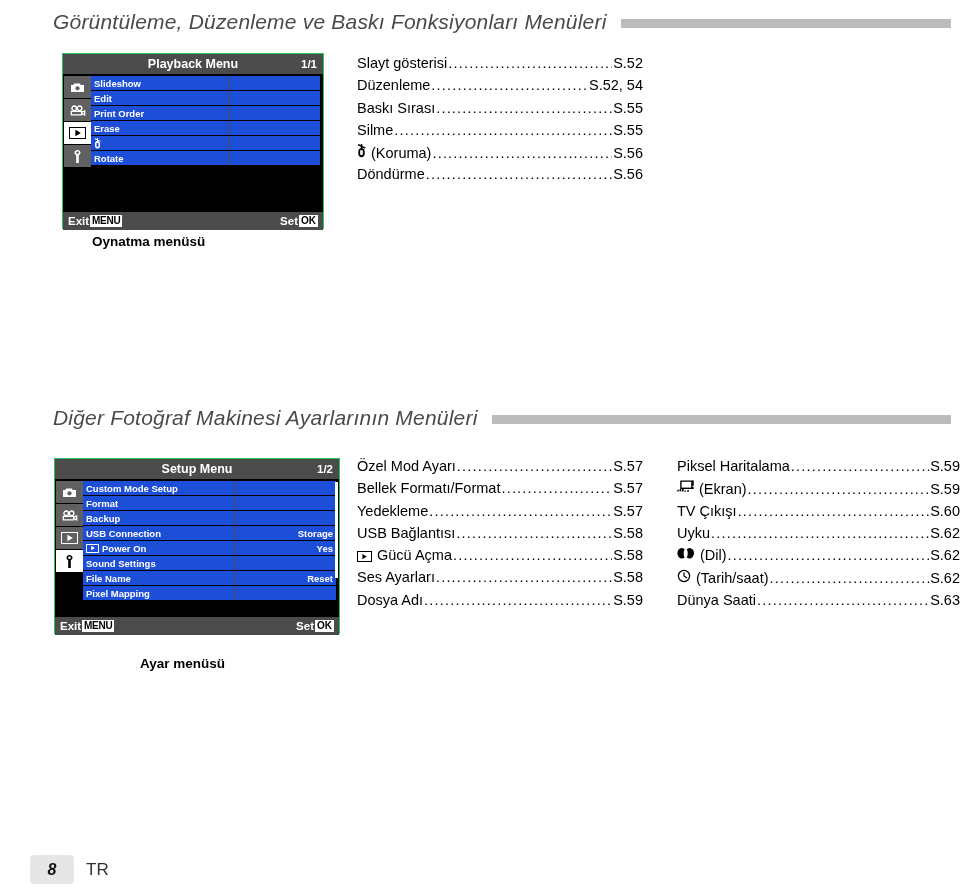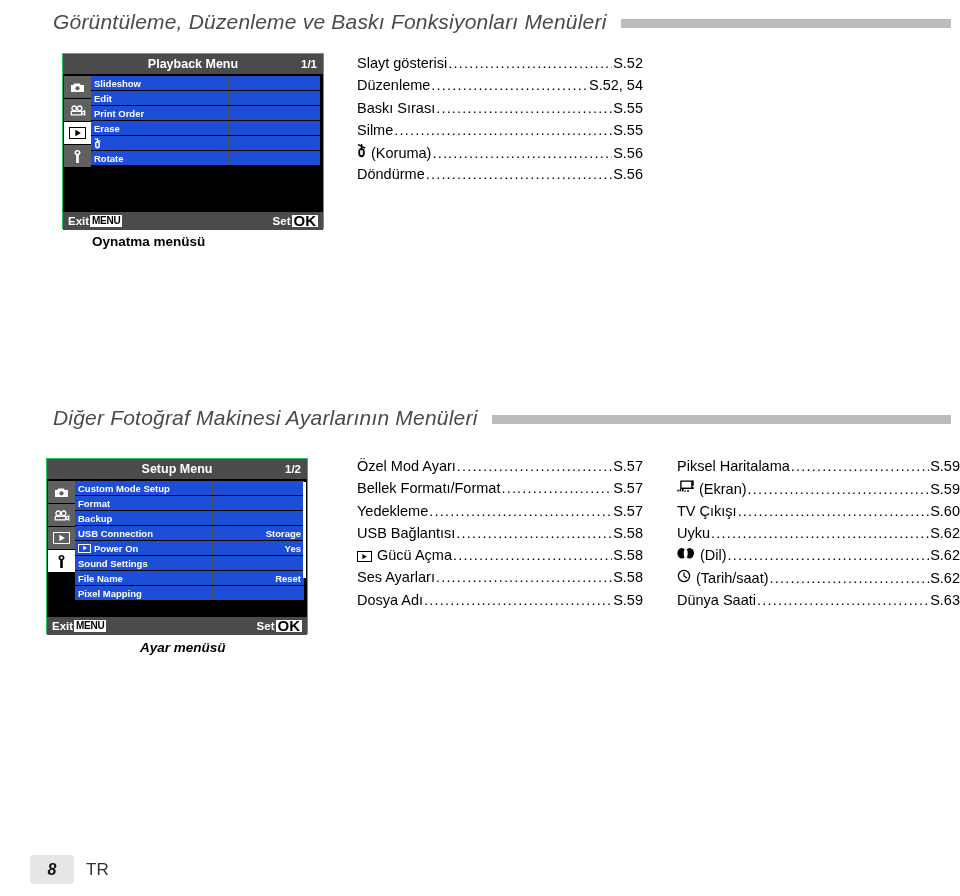--- a/index.html
+++ b/index.html
@@ -148,21 +148,21 @@
     align-items: center;
     justify-content: space-between;
     padding: 0 5px;
     color: #ffffff;
     font-size: 11.5px;
     font-weight: bold;
   }
   .keycap {
     background: #ffffff;
     color: #000000;
-    font-size: 15px;
+    font-size: 10px;
     font-weight: bold;
     padding: 0px 2px;
     margin-left: 1px;
     display: inline-block;
     line-height: 12px;
     vertical-align: middle;
   }
   .keycap.menu {
     font-size: 10px;
     letter-spacing: -0.3px;
@@ -383,21 +383,21 @@
     <span class="tdots">..........................................</span>
     <span class="tpage">S.56</span>
   </div>
 </div>
 
 <div class="section-heading" id="heading-2">
   <span class="title">Diğer Fotoğraf Makinesi Ayarlarının Menüleri</span>
   <span class="rule"></span>
 </div>
 
-<div class="lcd-panel" id="panel-setup" style="left:46px; top:458px; width:262px; height:176px;">
+<div class="lcd-panel" id="panel-setup" style="left:54px; top:458px; width:286px; height:176px;">
   <div class="lcd-title">
     <span>Setup Menu</span>
     <span class="pageno">1/2</span>
   </div>
   <div class="lcd-body" style="height:138px;">
     <div class="lcd-tabs">
       <div class="lcd-tab">
         <span class="ic">
           <svg width="15" height="11" viewBox="0 0 15 11" fill="currentColor">
               <path d="M1 3h2.2l1-1.4h5.6L10.8 3H14v7H1z"></path>
@@ -484,21 +484,21 @@
       <span>Exit</span>
       <span class="keycap menu">MENU</span>
     </span>
     <span class="footer-grp">
       <span>Set</span>
       <span class="keycap">OK</span>
     </span>
   </div>
 </div>
 
-<div class="lcd-caption" style="left:140px; top:640px;font-style:italic;">Ayar menüsü</div>
+<div class="lcd-caption" style="left:140px; top:656px;">Ayar menüsü</div>
 
 <div class="toc-col" id="toc-2-a" style="left:357px; top:458px; width:286px;">
   <div class="toc-entry">
     <span class="tname">Özel Mod Ayarı</span>
     <span class="tdots">..........................................</span>
     <span class="tpage">S.57</span>
   </div>
   <div class="toc-entry">
     <span class="tname">Bellek Formatı/Format</span>
     <span class="tdots">..........................................</span>

